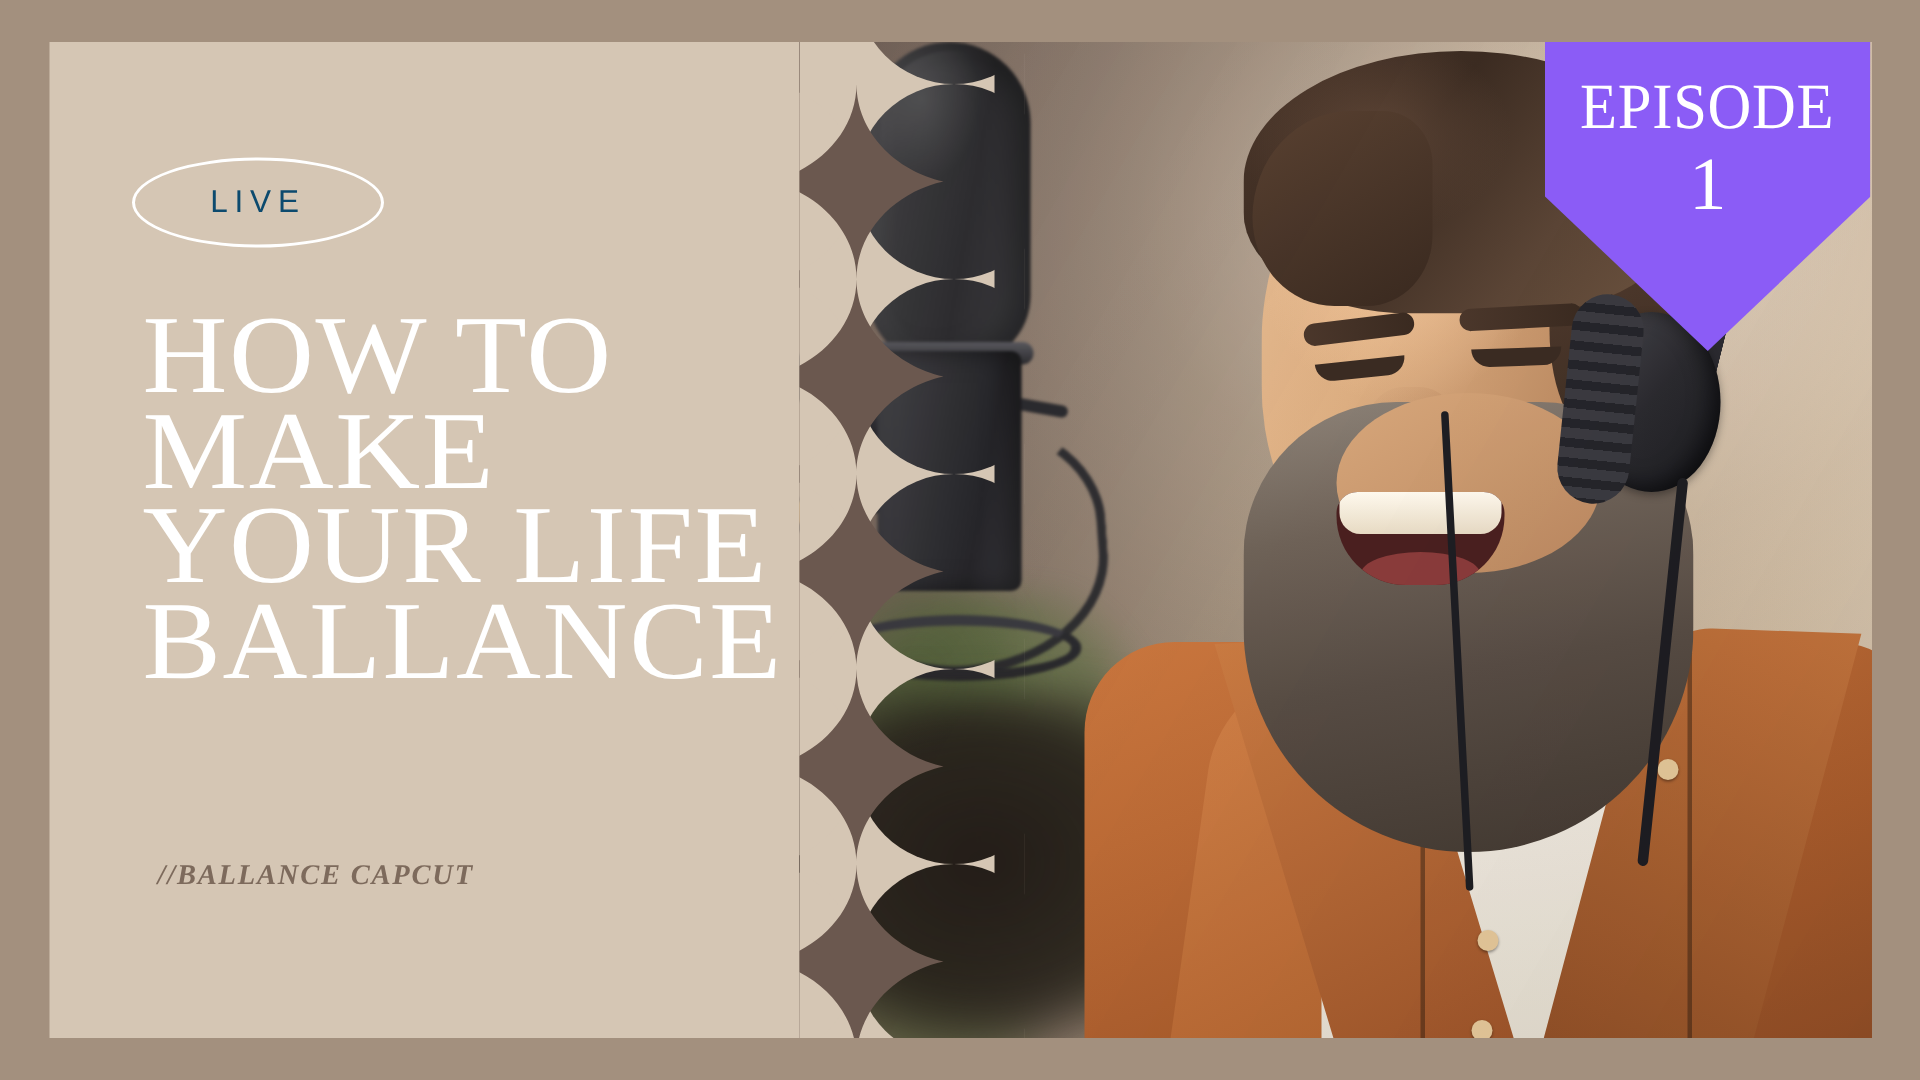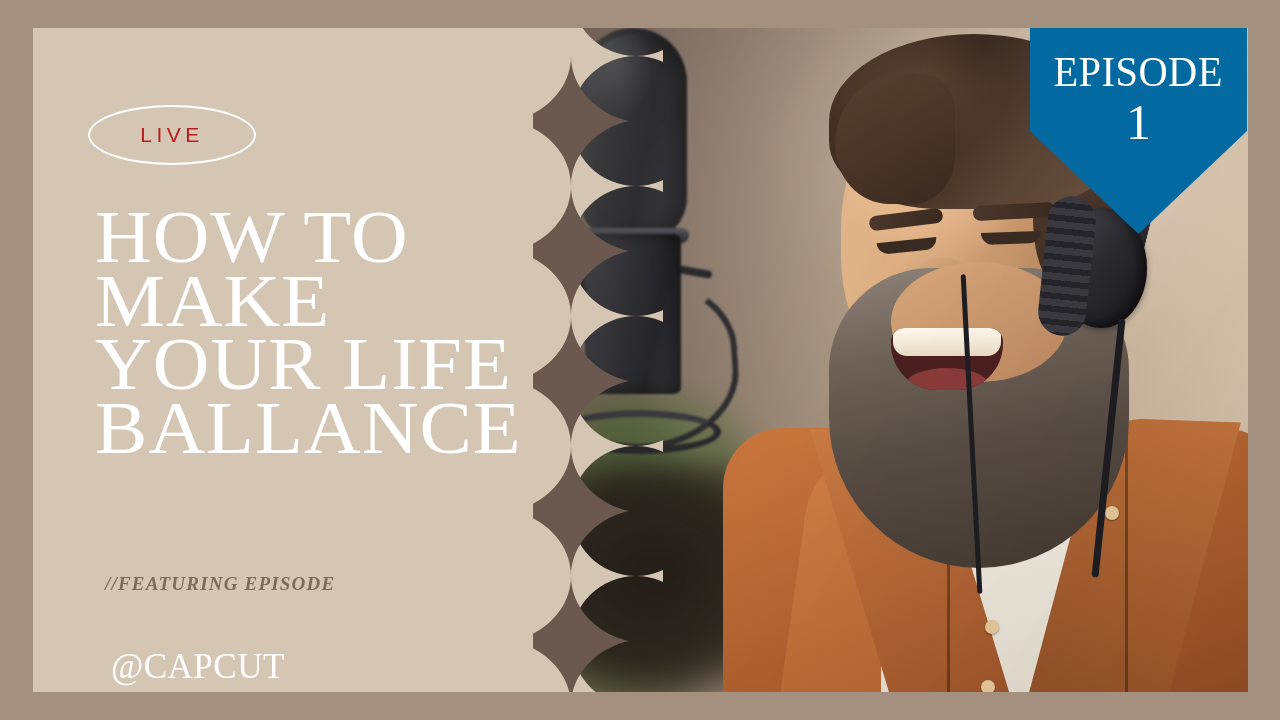--- a/index.html
+++ b/index.html
@@ -247,21 +247,21 @@
     position:absolute;left:0;top:0;width:150px;height:664px;
   }
 
   
   .live-badge{
     position:absolute;left:55px;top:77px;width:164px;height:56px;
     border:2px solid #ffffff;border-radius:50%;
     display:flex;align-items:center;justify-content:center;
   }
   .live-badge span{
-    color:#b91c1c;font-size:21px;letter-spacing:4.5px;font-weight:400;
+    color:#0c4a6e;font-size:21px;letter-spacing:4.5px;font-weight:400;
     font-family:"Liberation Sans",sans-serif;
   }
   .headline{
     position:absolute;left:62px;top:178px;width:430px;
     color:#fff;
     font-family:"Liberation Serif",serif;
     font-weight:400;font-size:74px;line-height:0.86;
     letter-spacing:1px;
     transform:scaleX(1.06);transform-origin:left top;
   }
@@ -273,21 +273,21 @@
   }
   .handle{
     position:absolute;left:78px;top:619px;
     color:#fff;font-family:"Liberation Serif",serif;
     font-size:35px;letter-spacing:.5px;
   }
 
   
   .episode{
     position:absolute;left:997px;top:0;width:217px;height:206px;
-    background:#0369a1;
+    background:#8b5cf6;
     clip-path:polygon(0 0,100% 0,100% 50%,50% 100%,0 50%);
     display:flex;flex-direction:column;align-items:center;justify-content:flex-start;
     padding-top:22px;box-sizing:border-box;
   }
   .episode .ep-word{
     color:#fff;font-family:"Liberation Serif",serif;font-size:43px;line-height:1;
     letter-spacing:.5px;transform:scaleX(.94);
   }
   .episode .ep-num{
     color:#fff;font-family:"Liberation Serif",serif;font-size:50px;line-height:1.1;
@@ -420,22 +420,21 @@
       <span>LIVE</span>
     </div>
 
     <div class="headline">
       <div>HOW TO</div>
       <div>MAKE</div>
       <div>YOUR LIFE</div>
       <div>BALLANCE</div>
     </div>
 
-    <div class="featuring">//FEATURING EPISODE</div>
-    <div class="handle">@CAPCUT</div>
+    <div class="featuring">//BALLANCE CAPCUT</div>
 
     <div class="episode">
       <div class="ep-word">EPISODE</div>
       <div class="ep-num">1</div>
     </div>
 
 
   </div>
 </div>
 

